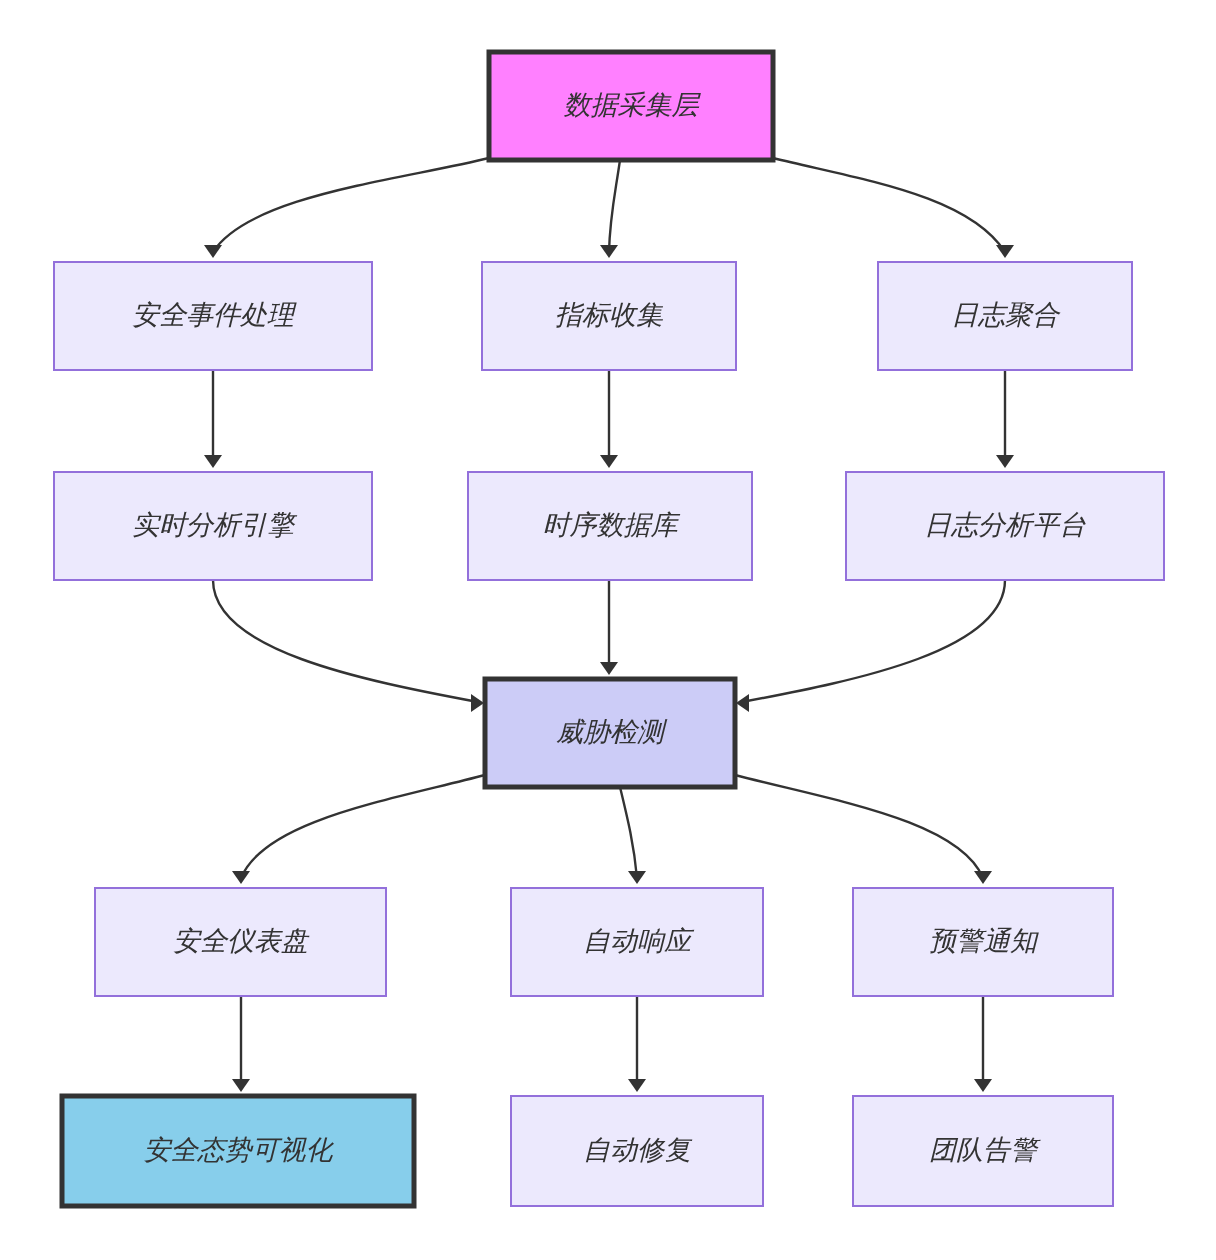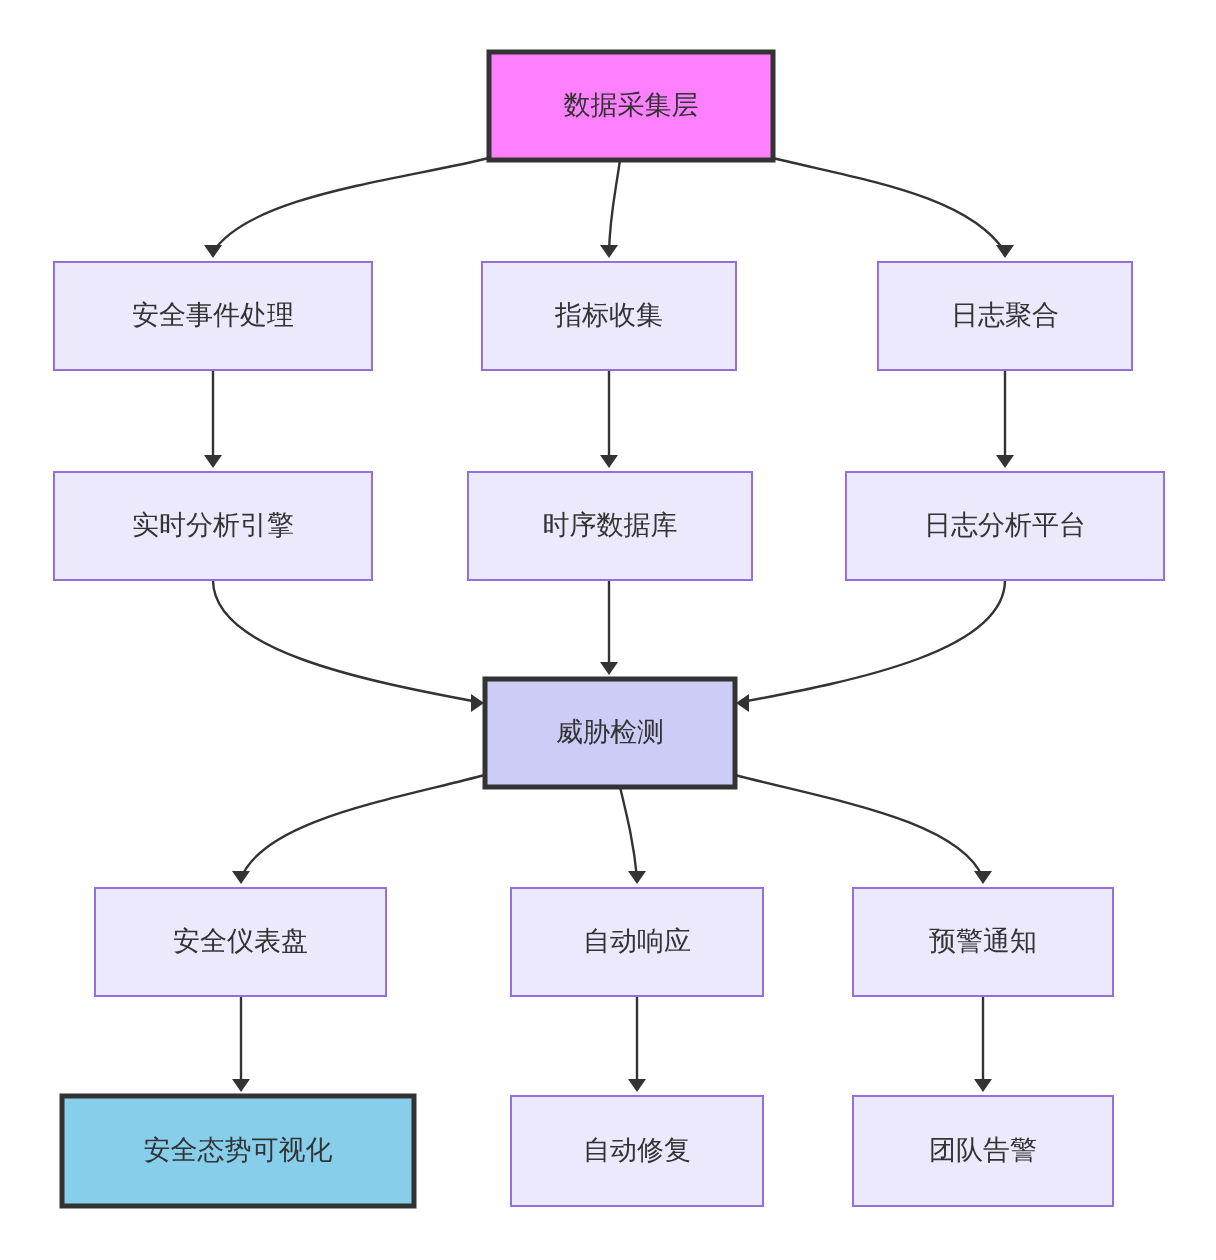--- a/index.html
+++ b/index.html
@@ -10,20 +10,21 @@
   body {
     width: 1216px;
     height: 1260px;
     font-family: "Liberation Sans", "DejaVu Sans", sans-serif;
     overflow: hidden;
   }
   #diagram-root {
     position: relative;
     width: 1216px;
     height: 932px;
+    font-style: italic;
   }
   svg.flowchart {
     display: block;
     width: 1216px;
     height: 1260px;
   }
   .node-rect {
     stroke-width: 2;
   }
   .node-rect.emph {

